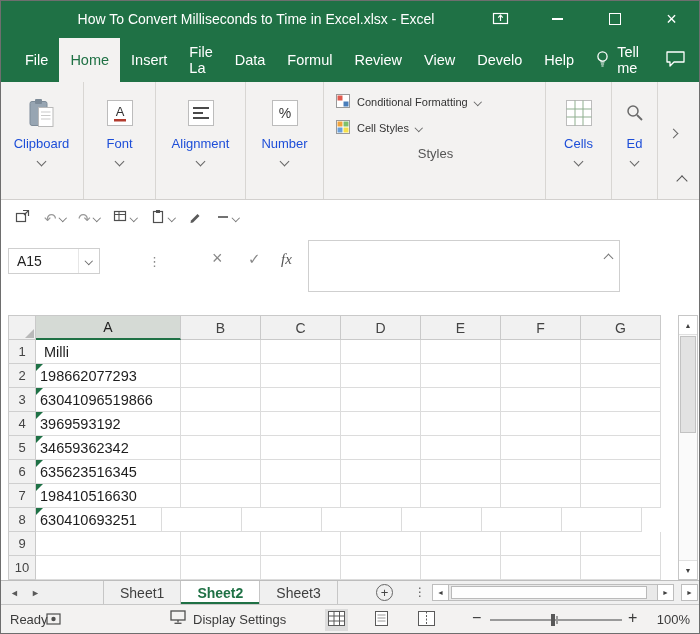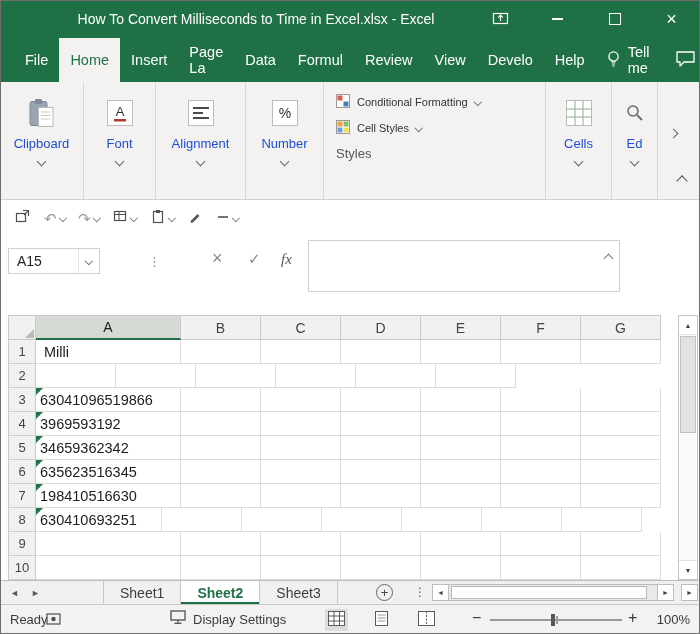--- a/index.html
+++ b/index.html
@@ -34,21 +34,21 @@
   .rg-icon{height:44px;display:flex;align-items:center;justify-content:center;}
   .rg-label{font-size:13px;color:#1d4ed8;margin-top:1px;white-space:nowrap;}
   .chev{display:inline-block;width:6px;height:6px;border-right:1.3px solid #666;
         border-bottom:1.3px solid #666;transform:rotate(45deg);}
   .chev.small{width:4.5px;height:4.5px;}
   .chev.up{transform:rotate(-135deg);}
   .chev.right{transform:rotate(-45deg);}
   .rg-caret{margin-top:7px;}
   .styles-group{align-items:flex-start;padding:7px 10px 0 12px;}
   .style-btn{display:flex;align-items:center;gap:7px;height:26px;font-size:11px;color:#333;white-space:nowrap;}
-  .styles-label{width:100%;font-size:13px;color:#555;margin-top:5px;}
+  .styles-label{width:100%;text-align:center;font-size:13px;color:#555;margin-top:5px;}
   .ribbon-right{flex:1;position:relative;}
   .expand-chev{position:absolute;left:12px;top:48px;}
   .collapse-ribbon{position:absolute;right:14px;bottom:10px;}
   .collapse-ribbon .chev{width:7px;height:7px;border-color:#555;}
 
   
   .qat{position:absolute;top:200px;left:0;width:700px;height:36px;background:#fff;display:flex;
        align-items:center;padding-left:10px;box-sizing:border-box;gap:5px;}
   .qat-btn{display:flex;align-items:center;gap:3px;padding:3px 4px;}
   .qat-glyph{font-size:15px;color:#9a9a9a;line-height:1;}
@@ -164,21 +164,21 @@
         <span>×</span>
       </div>
   </div>
 </div>
 
 <div class="tabbar">
   <div id="ribbon-tabs">
       <div class="rtab">File</div>
       <div class="rtab active">Home</div>
       <div class="rtab">Insert</div>
-      <div class="rtab">Page La</div>
+      <div class="rtab">File La</div>
       <div class="rtab">Data</div>
       <div class="rtab">Formul</div>
       <div class="rtab">Review</div>
       <div class="rtab">View</div>
       <div class="rtab">Develo</div>
       <div class="rtab">Help</div>
     </div>
   <div class="tellme">
     <span>
       <svg width="15" height="18" viewBox="0 0 15 18">
@@ -393,20 +393,21 @@
           <div class="cell" style="width: 145px; padding-left: 8px;">Milli</div>
           <div class="cell" style="width: 80px;"></div>
           <div class="cell" style="width: 80px;"></div>
           <div class="cell" style="width: 80px;"></div>
           <div class="cell" style="width: 80px;"></div>
           <div class="cell" style="width: 80px;"></div>
           <div class="cell" style="width: 80px;"></div>
         </div>
         <div class="grow">
           <div class="row-h">2</div>
+          <div class="cell err" style="width: 145px;">198662077293</div>
           <div class="cell" style="width: 80px;"></div>
           <div class="cell" style="width: 80px;"></div>
           <div class="cell" style="width: 80px;"></div>
           <div class="cell" style="width: 80px;"></div>
           <div class="cell" style="width: 80px;"></div>
           <div class="cell" style="width: 80px;"></div>
         </div>
         <div class="grow">
           <div class="row-h">3</div>
           <div class="cell err" style="width: 145px;">63041096519866</div>

